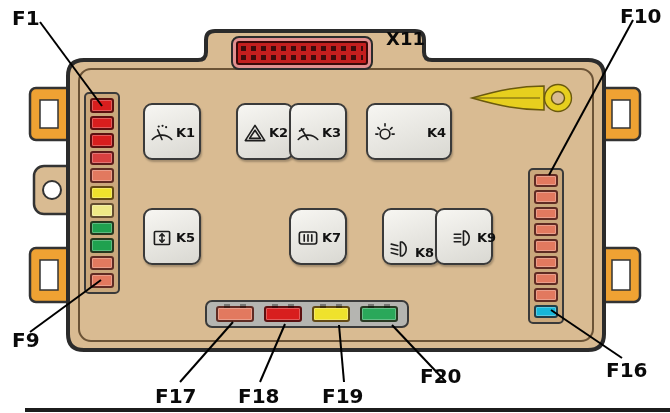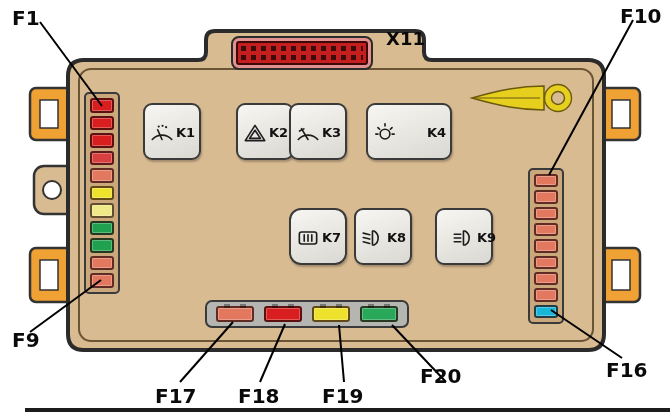--- a/index.html
+++ b/index.html
@@ -127,30 +127,39 @@
       <circle cx="12" cy="11" r="4.5"></circle>
       <path d="M12 3.5 V1.5"></path>
         <path d="M5.5 5 L7 6.5"></path>
         <path d="M18.5 5 L17 6.5"></path>
       <path d="M3.5 11 H5.5"></path>
         <path d="M18.5 11 H20.5"></path>
     </svg>
     <span class="klabel">K4</span>
   </div>
 
+  <div class="relay" style="left:143px;top:208px;">
+    <svg class="ricon" width="26" height="22" viewBox="0 0 24 20">
+      <rect x="5" y="4" width="14" height="12" rx="1"></rect>
+      <path d="M12 6.5 V13.5"></path>
+        <path d="M10 8.2 L12 6.2 L14 8.2"></path>
+        <path d="M10 11.8 L12 13.8 L14 11.8"></path>
+    </svg>
+    <span class="klabel">K5</span>
+  </div>
   <div class="relay" style="left:289px;top:208px;border-radius:12px;">
     <svg class="ricon" width="26" height="22" viewBox="0 0 24 20">
       <rect x="4" y="4.5" width="16" height="11" rx="2"></rect>
       <path d="M8.5 7 V13"></path>
         <path d="M12 7 V13"></path>
         <path d="M15.5 7 V13"></path>
     </svg>
     <span class="klabel">K7</span>
   </div>
-  <div class="relay" style="left:354px;top:208px;">
+  <div class="relay" style="left:382px;top:208px;align-items:flex-end;">
     <svg class="ricon" width="26" height="22" viewBox="0 0 24 20">
       <path d="M13 3.5 A 7.5 7.5 0 0 1 13 16.5 L11.5 16.5 L11.5 3.5 Z"></path>
       <path d="M3 5.5 L9 7"></path>
         <path d="M3 9.5 L9 11"></path>
         <path d="M3 13.5 L9 15"></path>
     </svg>
     <span class="klabel">K8</span>
   </div>
   <div class="relay" style="left:435px;top:208px;padding-left:14px;">
     <svg class="ricon" width="26" height="22" viewBox="0 0 24 20">

